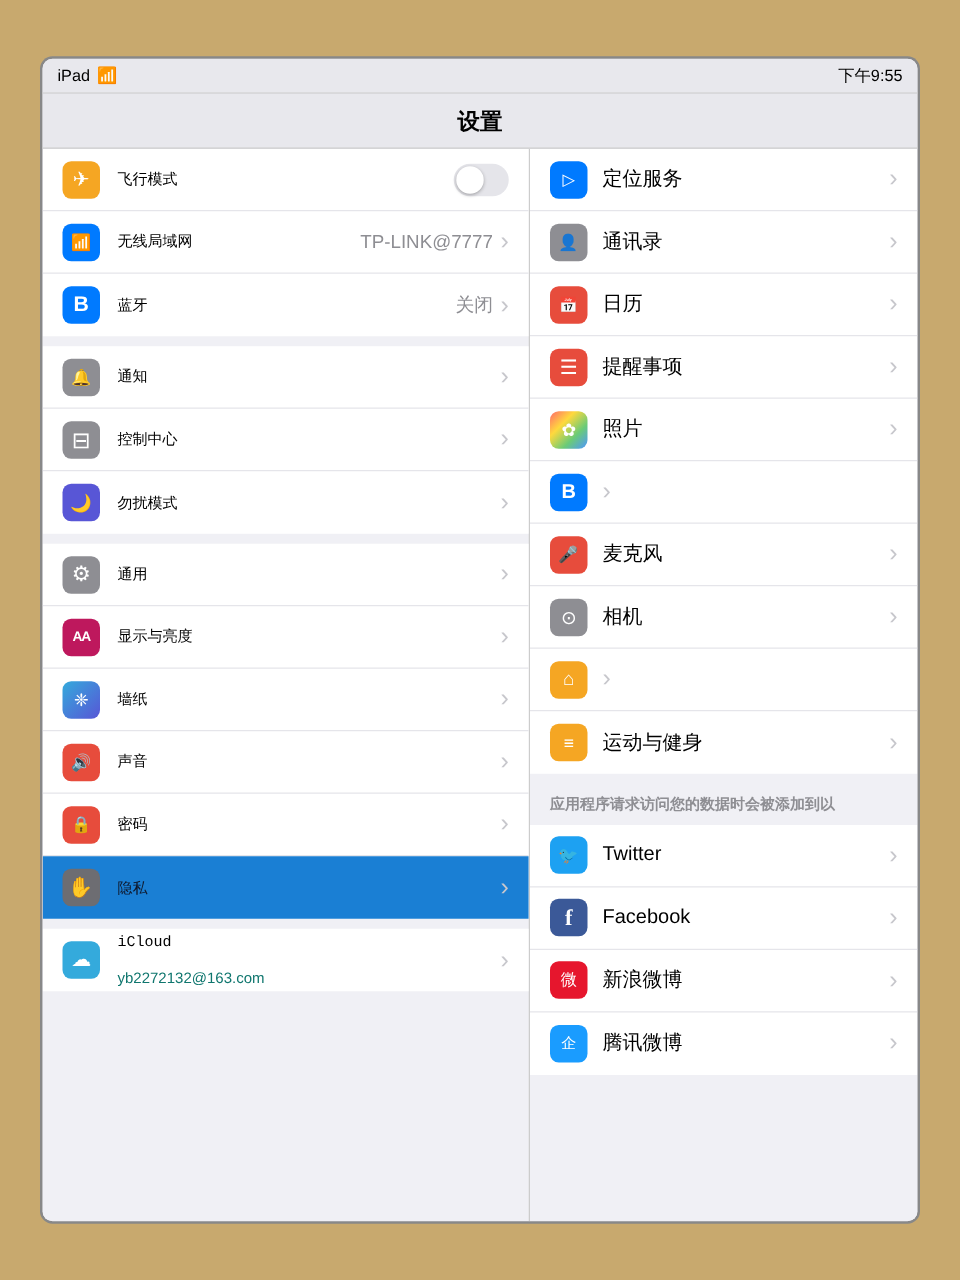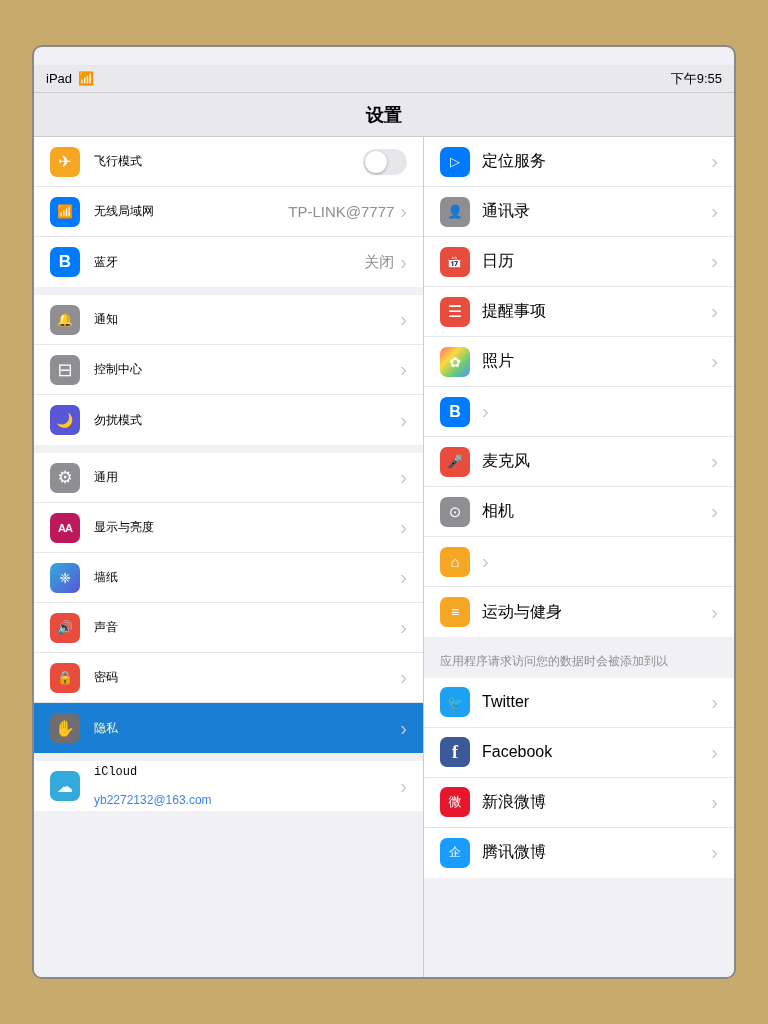--- a/index.html
+++ b/index.html
@@ -28,21 +28,20 @@
       background: #e8e8ed;
       height: 28px;
       display: flex;
       align-items: center;
       justify-content: space-between;
       padding: 0 12px;
       font-size: 13px;
       color: #000;
       border-bottom: 1px solid #ccc;
       flex-shrink: 0;
-      margin-top: 18px;
     }
     .status-left {
       display: flex;
       align-items: center;
       gap: 6px;
     }
     
     .title-bar {
       background: #e8e8ed;
       height: 44px;
@@ -85,21 +84,21 @@
       cursor: pointer;
       position: relative;
     }
     .settings-row:last-child {
       border-bottom: none;
     }
     .settings-row.selected {
       background: #1a7fd4;
     }
     .settings-row.selected .row-label {
-      color: #fef9c3;
+      color: #0f172a;
     }
     .row-icon {
       width: 30px;
       height: 30px;
       border-radius: 7px;
       display: flex;
       align-items: center;
       justify-content: center;
       margin-right: 14px;
       flex-shrink: 0;
@@ -176,20 +175,21 @@
     .right-row-label {
       font-size: 16px;
       color: #000;
       flex: 1;
     }
     .notice-text {
       font-size: 12px;
       color: #8e8e93;
       padding: 8px 16px;
       line-height: 1.4;
+      font-weight: bold;
     }
 
     
     .ic-airplane { background: #f5a623; }
     .ic-wifi { background: #007aff; }
     .ic-bluetooth { background: #007aff; }
     .ic-notification { background: #8e8e93; }
     .ic-control { background: #8e8e93; }
     .ic-dnd { background: #5856d6; }
     .ic-general { background: #8e8e93; }
@@ -304,21 +304,21 @@
           <span class="row-label">隐私</span>
           <span class="chevron"></span>
         </div>
       </div>
 
       <div class="settings-section">
         <div class="settings-row">
           <div class="row-icon ic-icloud" style="font-size:16px;">☁</div>
           <div style="flex:1;">
             <div class="row-label">iCloud</div>
-            <div style="font-size:12px; color:#3b82f6;margin-top:14px;">yb2272132@163.com</div>
+            <div style="font-size:12px; color:#0f766e;margin-top:14px;">yb2272132@163.com</div>
           </div>
           <span class="chevron"></span>
         </div>
       </div>
 
     </div>
 
     <div class="right-panel">
 
       <div class="right-section">

